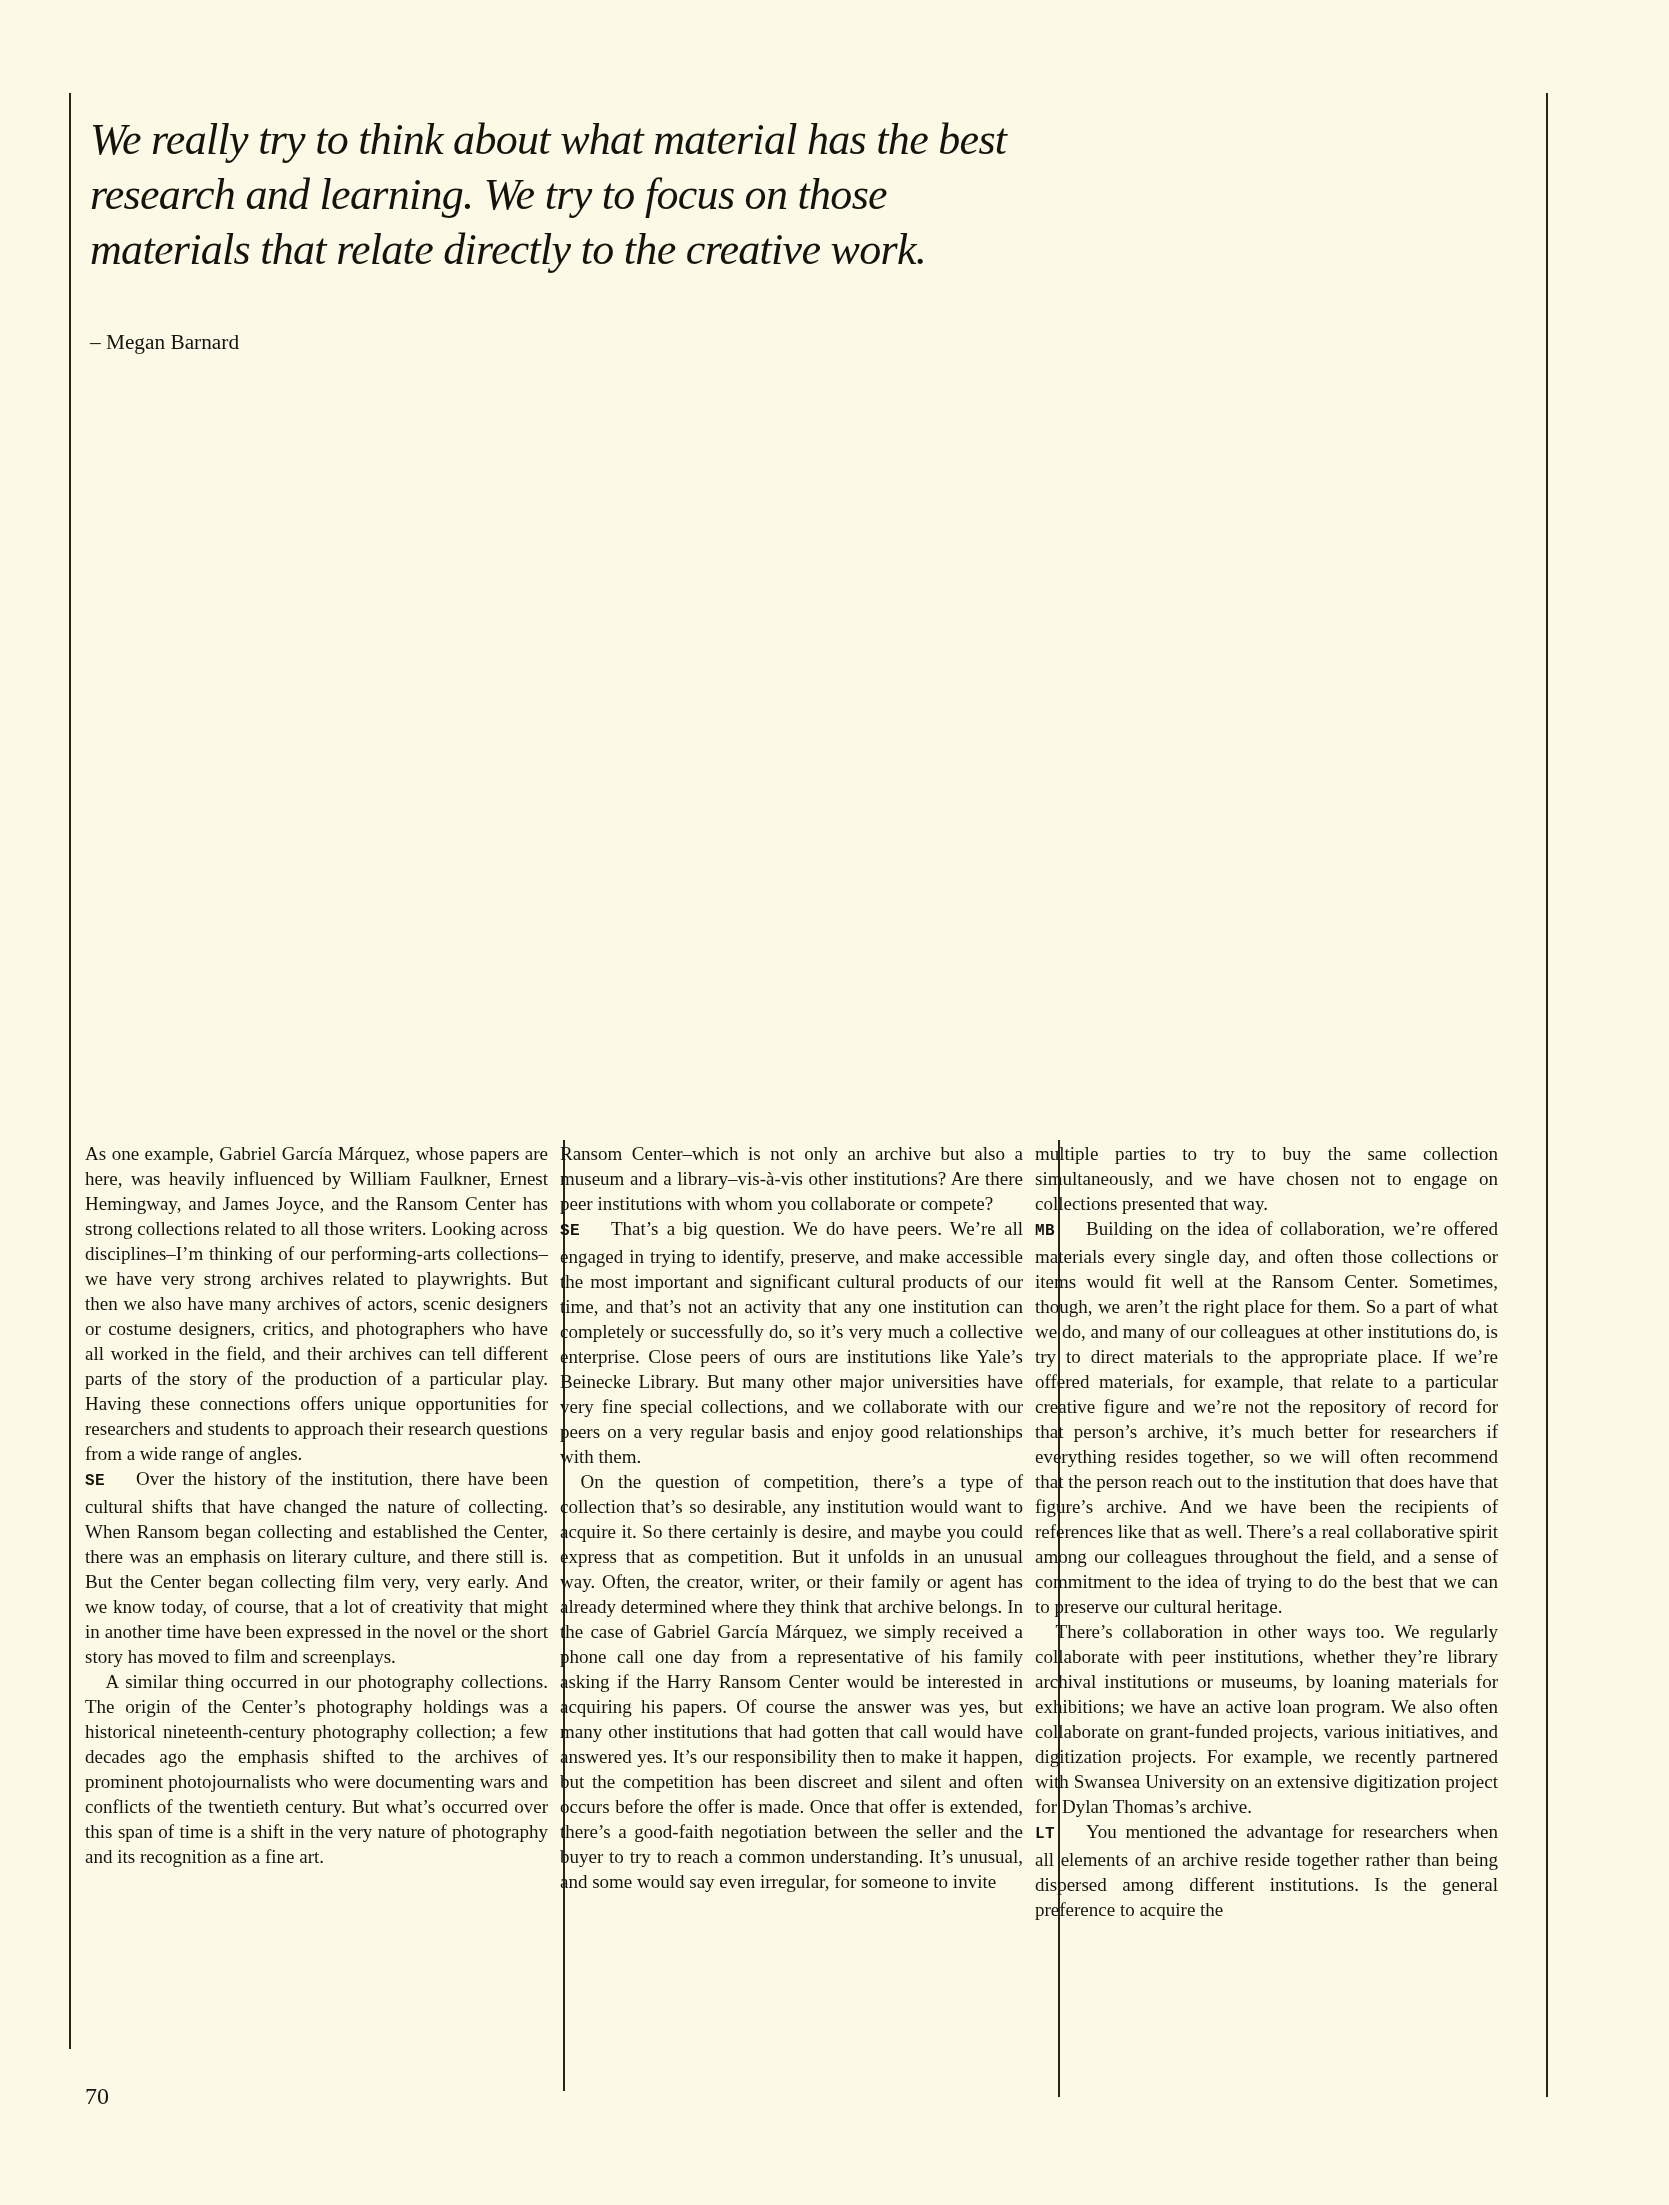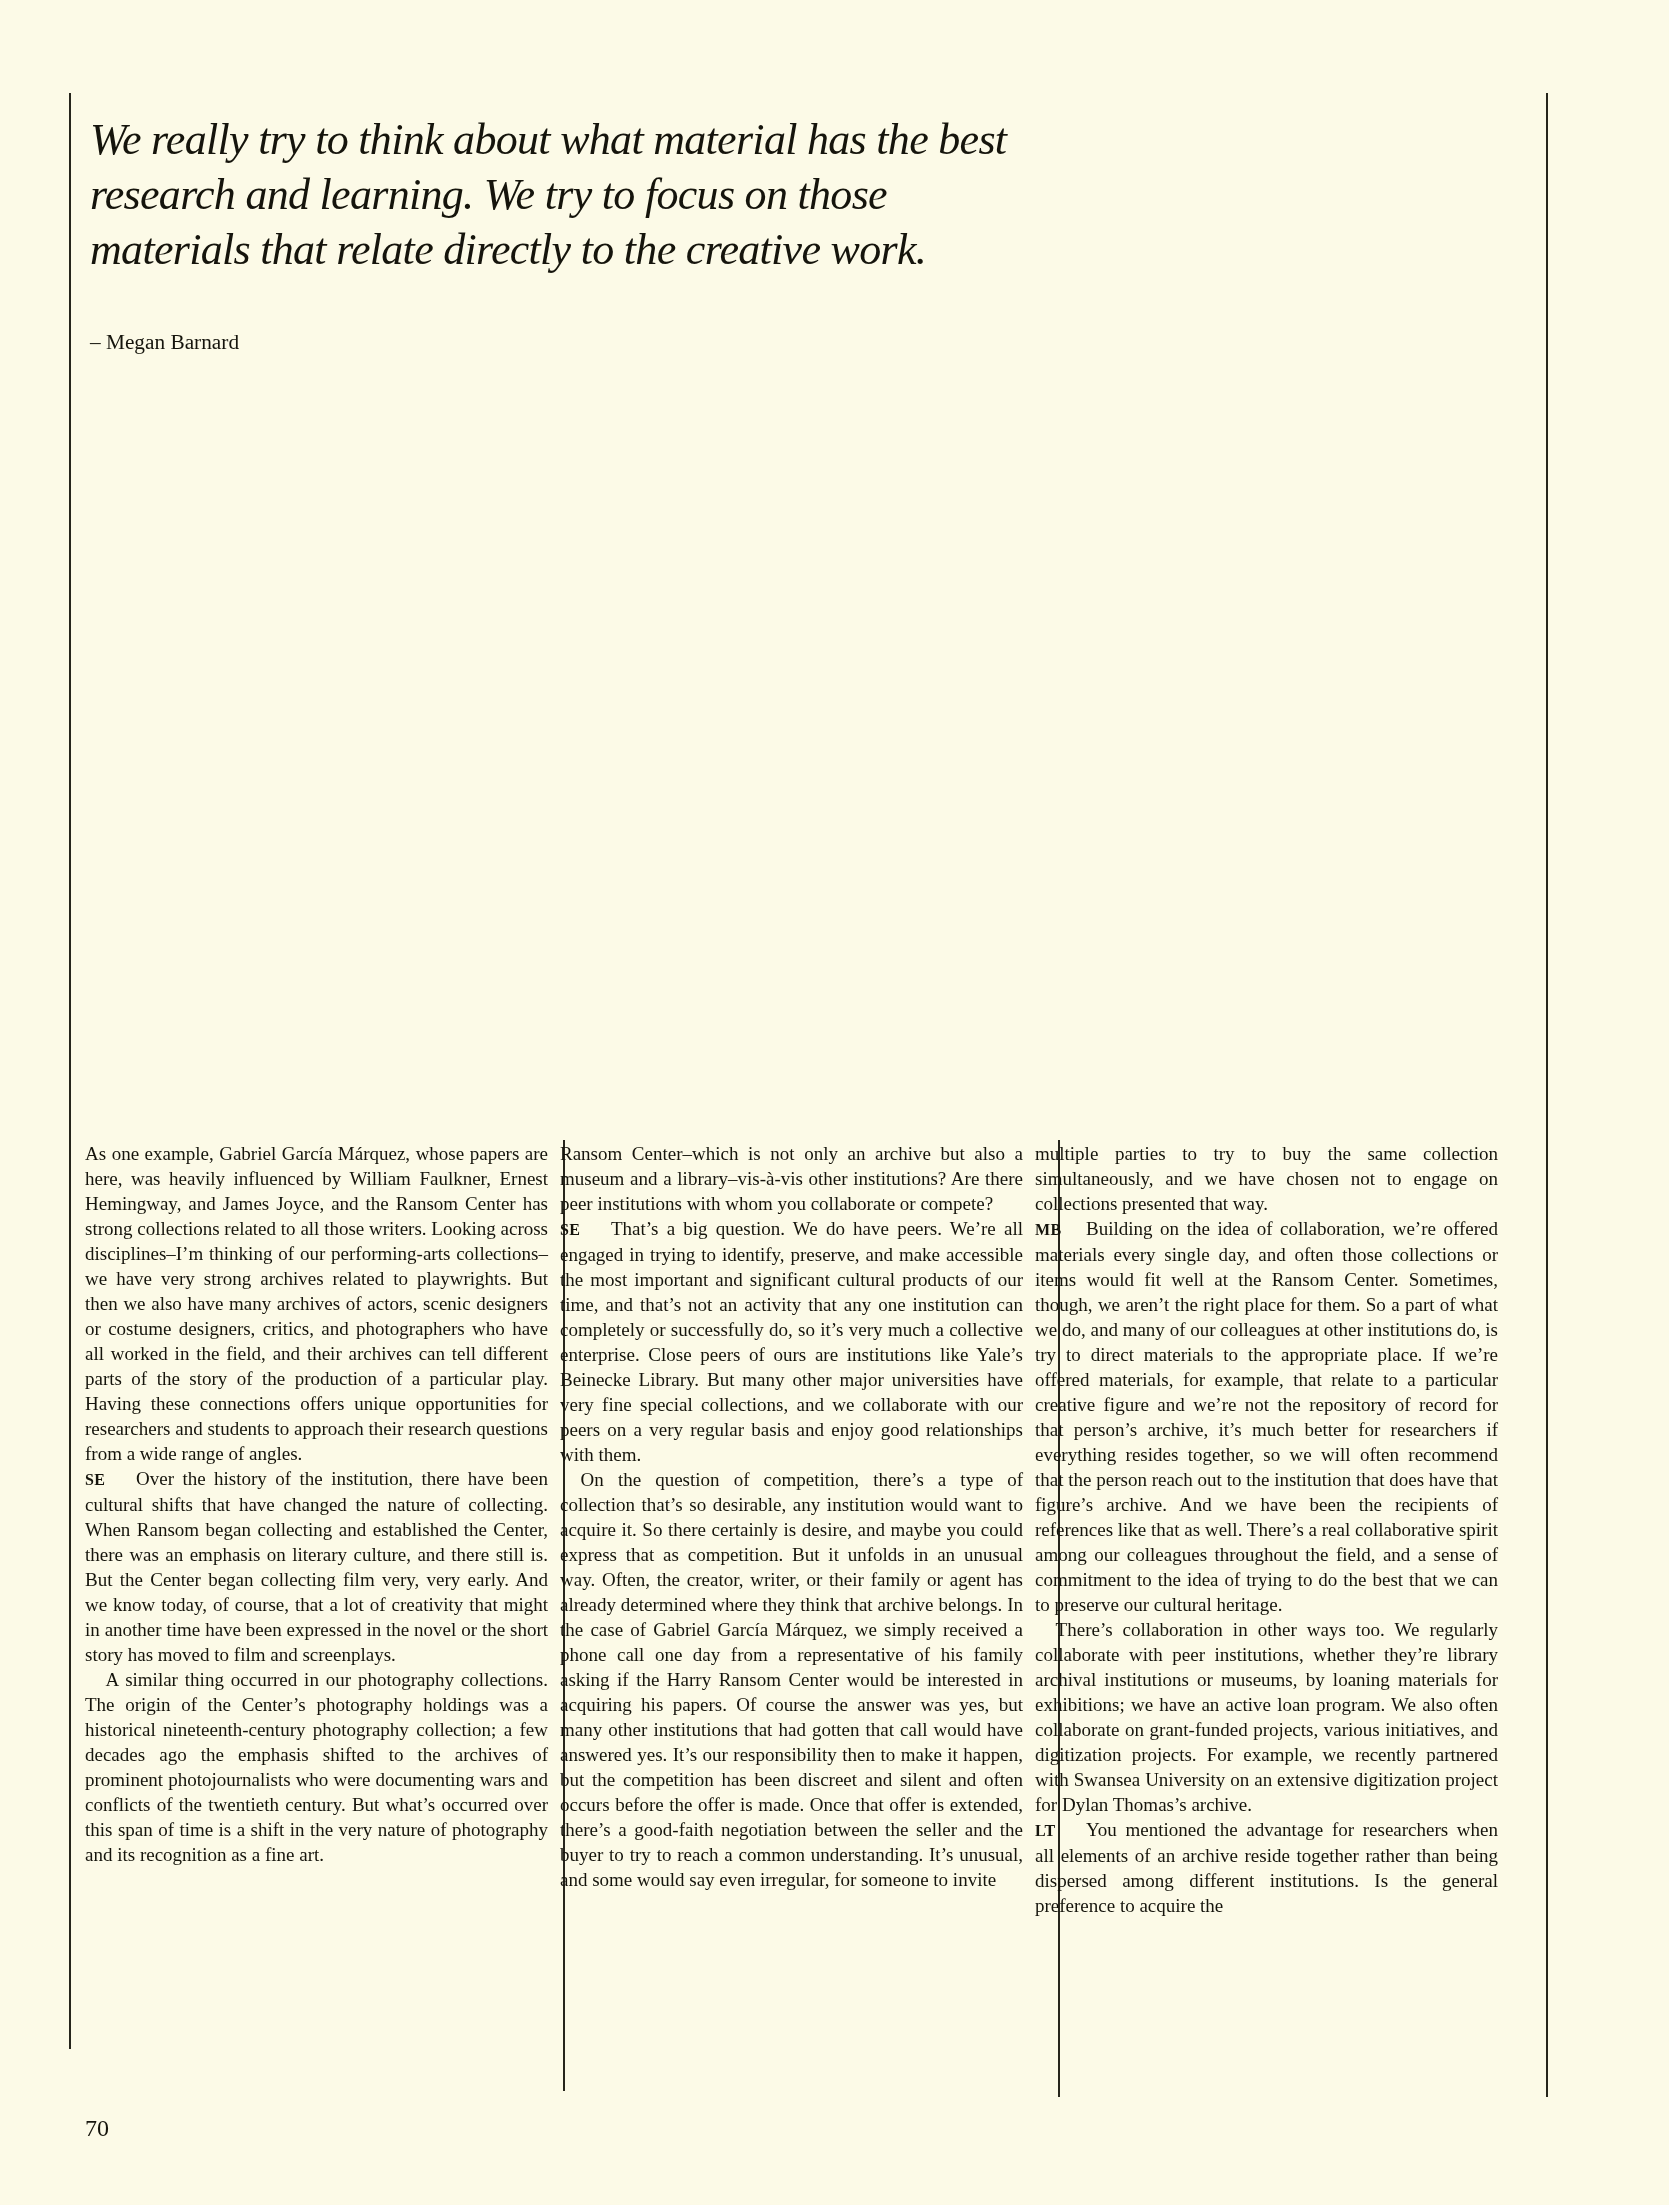--- a/index.html
+++ b/index.html
@@ -61,31 +61,30 @@
     font-size: 19px;
     line-height: 25px;
     text-align: justify;
     hyphens: auto;
     -webkit-hyphens: auto;
   }
   .column p.para.indent { text-indent: 20.6px; }
   .speaker {
     display: inline-block;
     min-width: 51px;
-    font-family: Liberation Serif, serif;
+    font-family: Liberation Mono, monospace;
     font-weight: bold;
     font-size: 16px;
     letter-spacing: 0.4px;
   }
 
   .page-number {
     position: absolute;
     left: 85px; top: 2083px;
     font-size: 24px;
-    margin-top: 32px;
   }
 </style>
 </head>
 <body>
 
 <div class="vrule rule-left"></div>
 <div class="vrule rule-right"></div>
 <div class="vrule rule-col-a"></div>
 <div class="vrule rule-col-b"></div>
 

